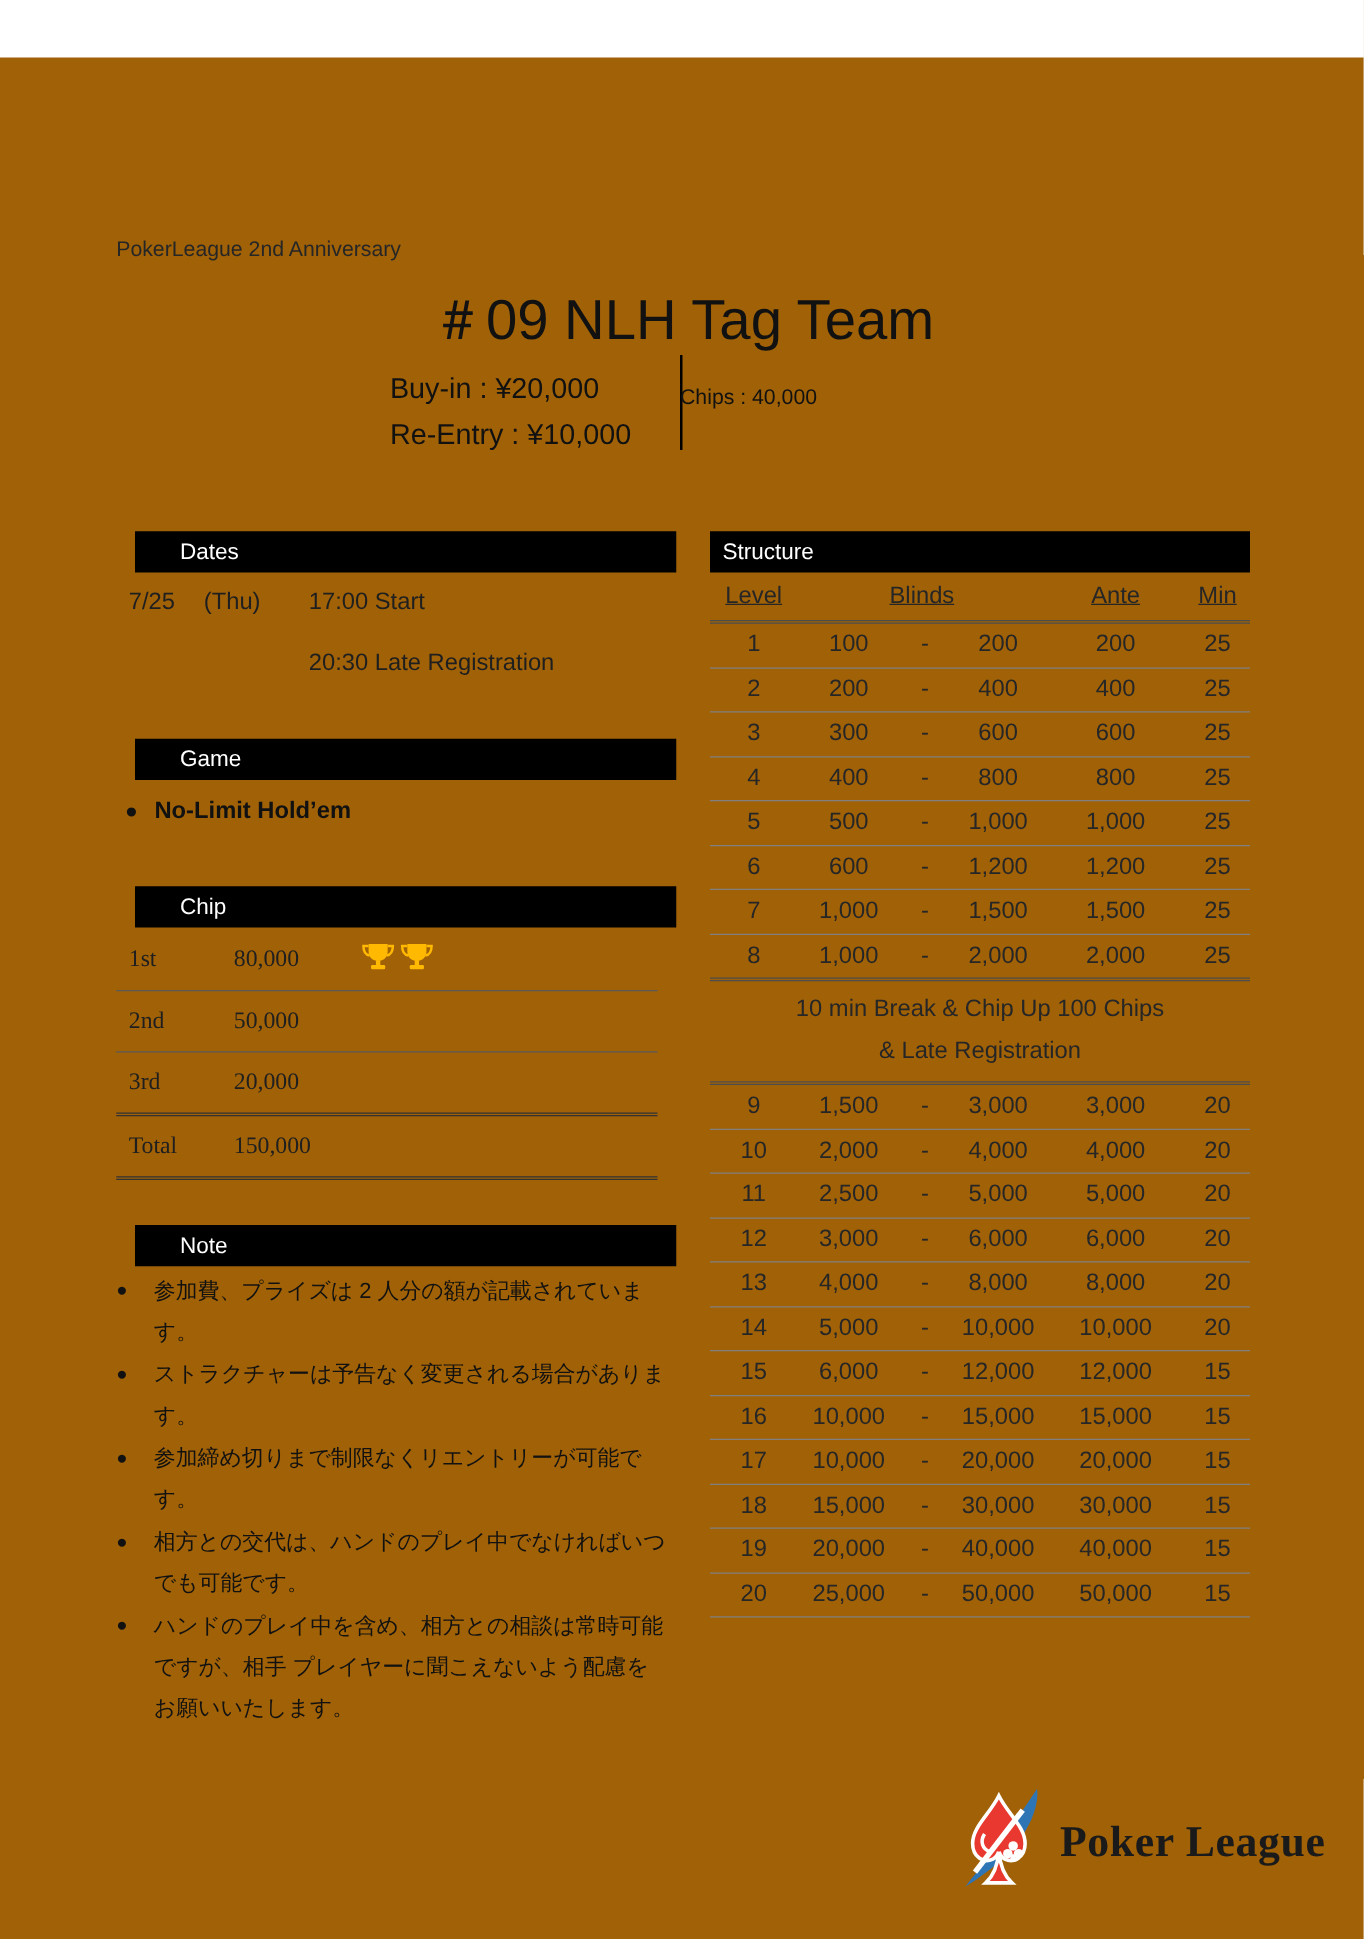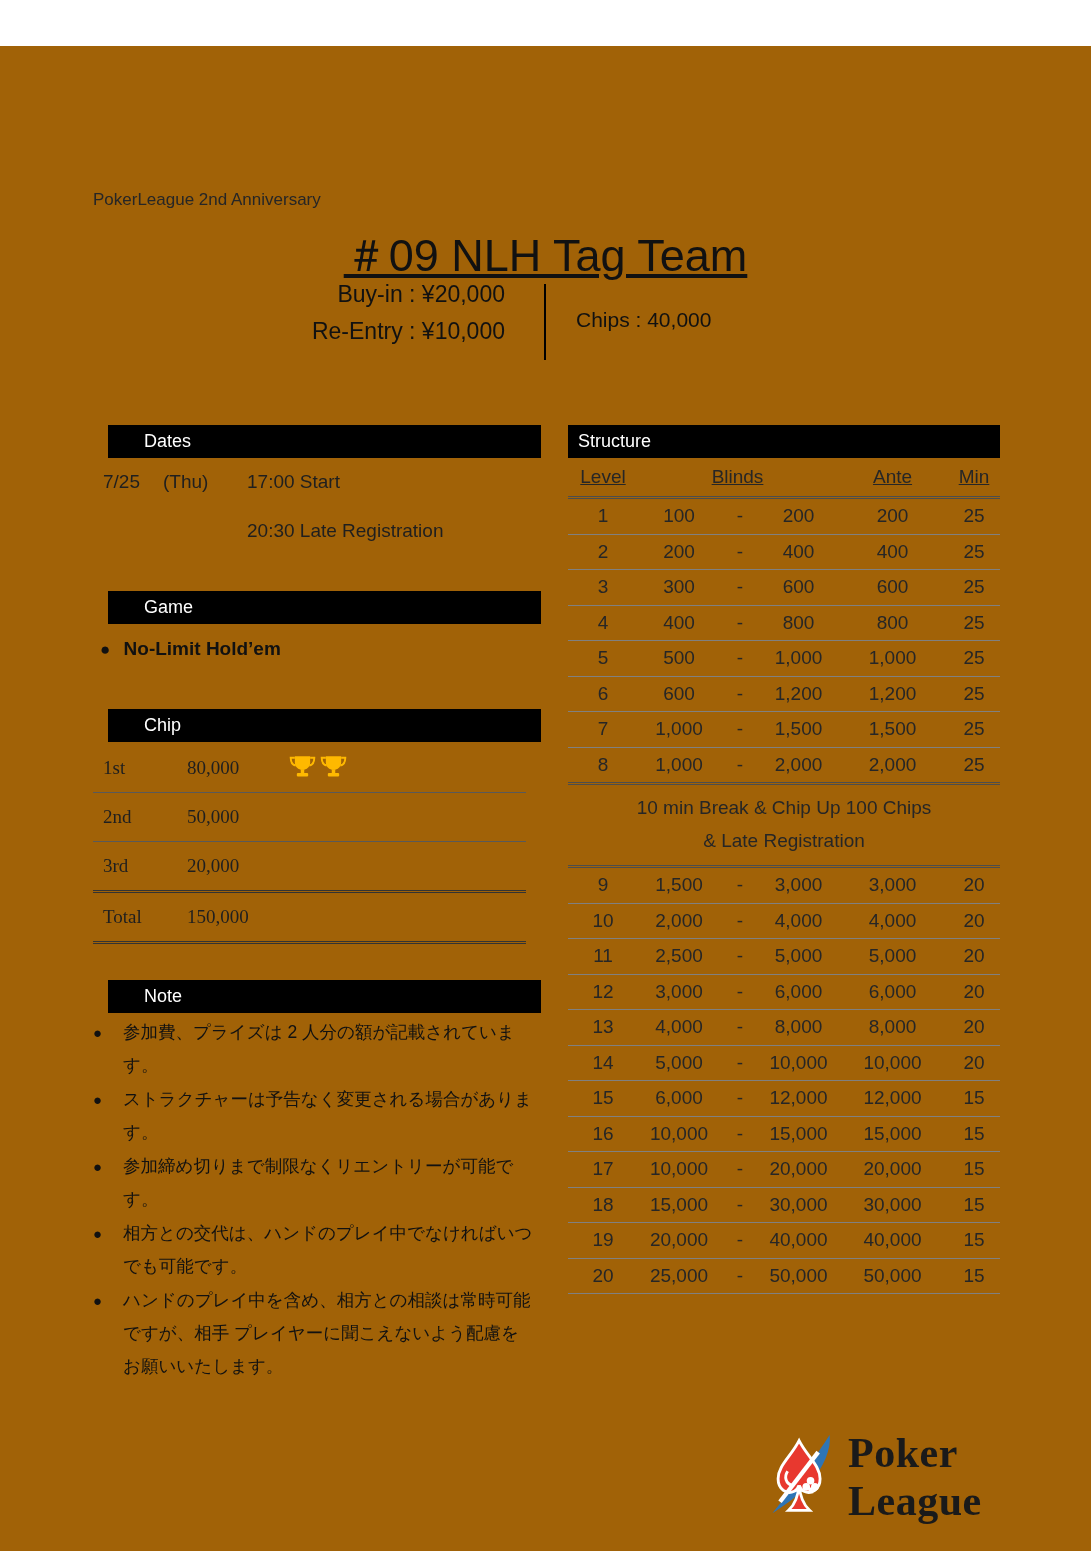--- a/index.html
+++ b/index.html
@@ -1,22 +1,22 @@
 <!DOCTYPE html>
 <html><head>
 <meta charset="utf-8">
 <style>
   html,body{margin:0;padding:0;background:#fff;}
   .page{position:relative;width:1091px;height:1551px;background:#a16207;overflow:hidden;
         font-family:"Liberation Sans","DejaVu Sans",sans-serif;color:#1f1f1f;margin-top:46px;}
   .series{position:absolute;left:93px;top:144px;font-size:17px;color:#262626;}
-  .title{position:absolute;left:0;top:180px;width:100%;text-align:center;font-size:45px;color:#111;text-decoration:underline;}
-  .buyin-block{position:absolute;right:586px;top:230px;text-align:right;font-size:23px;line-height:37px;color:#111;}
+  .title{position:absolute;left:0;top:180px;width:100%;text-align:center;font-size:45px;color:#111;}
+  .buyin-block{position:absolute;right:586px;top:246px;text-align:left;font-size:23px;line-height:37px;color:#111;}
   .vdivider{position:absolute;left:544px;top:238px;width:2px;height:76px;background:#000;}
-  .chips{position:absolute;left:576px;top:262px;font-size:21px;color:#111;}
+  .chips{position:absolute;left:544px;top:262px;font-size:17px;color:#111;}
 
   .bar{position:absolute;height:33px;background:#000;color:#fff;font-size:18px;
        line-height:33px;padding-left:10px;box-sizing:border-box;}
   .bar-left{left:108px;width:433px;padding-left:36px;}
   .bar-right{left:568px;width:432px;}
 
   .dates-content{position:absolute;left:93px;top:425px;width:433px;font-size:19px;}
   .dates-row{position:relative;height:49px;}
   .d-date{position:absolute;left:10px;top:0;}
   .d-day{position:absolute;left:70px;top:0;}
@@ -44,21 +44,21 @@
   .shead .blinds{grid-column:2/5;}
   .srow{display:grid;grid-template-columns:70px 82px 40px 77px 111px 52px;height:34.5px;
         border-bottom:1px solid #808080;}
   .srow div{display:flex;align-items:center;justify-content:center;}
   .srow.noline{border-bottom:none;}
   .break-row{border-top:3px double #4d4d4d;border-bottom:3px double #4d4d4d;
              text-align:center;padding:6px 0 8px 0;font-size:19px;line-height:33px;}
 
   .footer-logo{position:absolute;left:768px;top:1383px;display:flex;align-items:center;gap:14px;}
   .logo-text{font-family:"Liberation Serif","DejaVu Serif",serif;font-weight:700;
-             font-size:42px;color:#1a1a1a;letter-spacing:0.5px;}
+             font-size:35px;color:#1a1a1a;letter-spacing:0.5px;}
 </style>
 </head>
 <body>
 
 <div class="page">
 
   <div class="series">PokerLeague 2nd Anniversary</div>
   <div class="title">＃09 NLH Tag Team</div>
 
   <div class="buyin-block">

